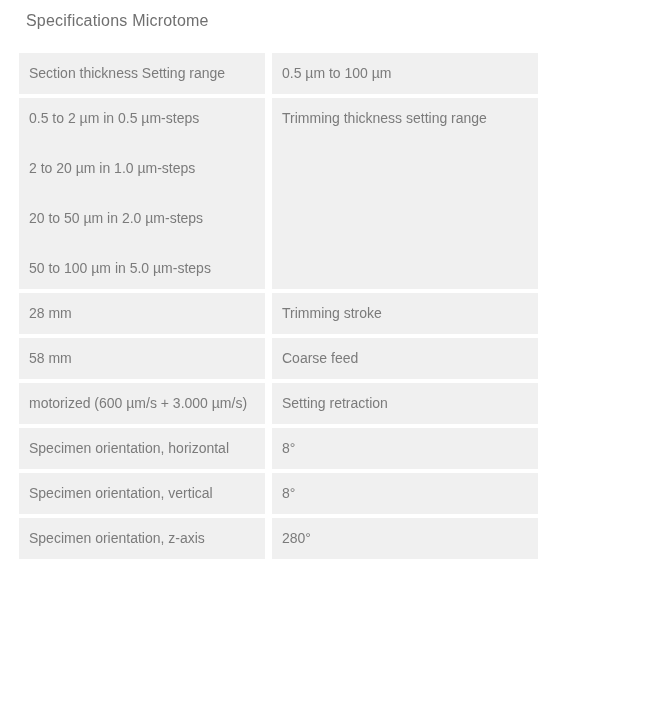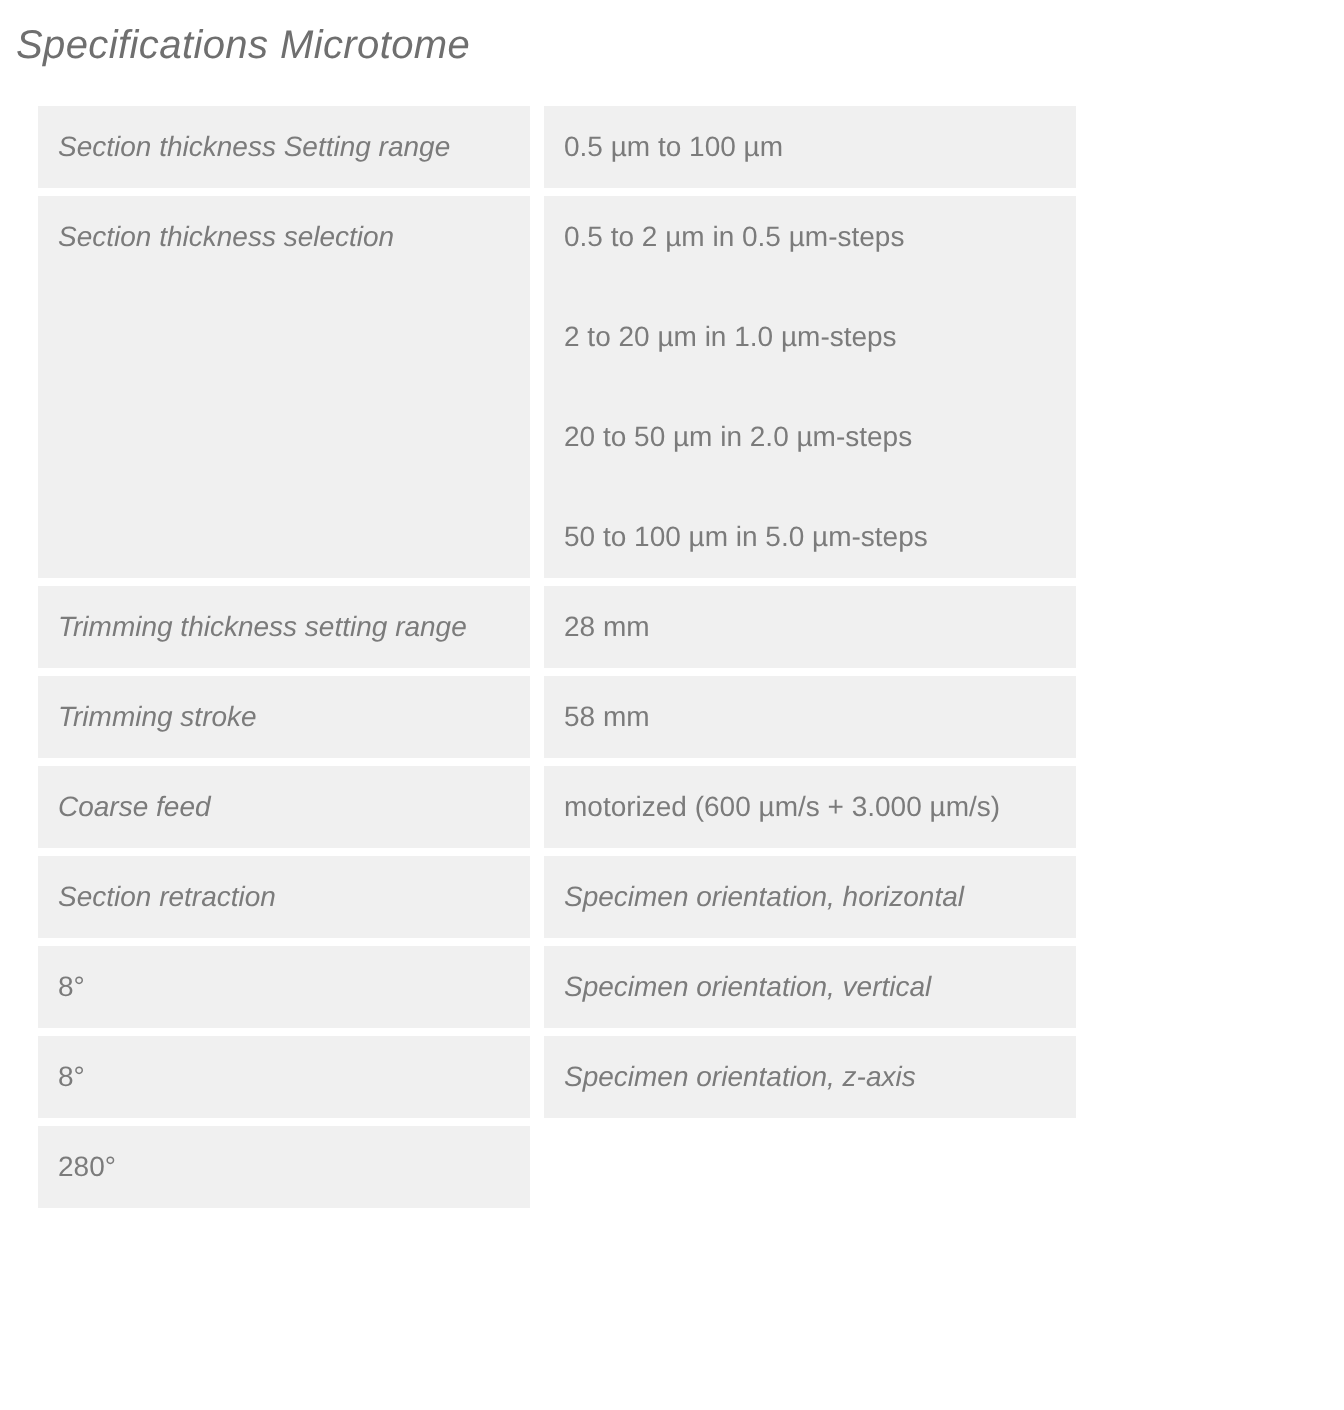--- a/index.html
+++ b/index.html
@@ -12,45 +12,43 @@
   html,body{margin:0;padding:0;}
   body{
     width:672px;height:705px;
     background:var(--page-bg);
     font-family:"Liberation Sans", sans-serif;
     position:relative;
     overflow:hidden;
   }
   .title{
     position:absolute;
-    left:8px;top:12px;
+    left:26px;top:12px;
     margin:0;
-    font-size:20px;
+    font-size:16px;
     font-weight:400;
     color:var(--title);
     letter-spacing:0.2px;
-    font-style:italic;
   }
   .spec-table{
     position:absolute;
     left:19px;top:53px;
     display:grid;
     grid-template-columns:246px 266px;
     column-gap:7px;
     row-gap:4px;
   }
   .cell{
     background:var(--cell-bg);
     color:var(--text);
     font-size:14px;
     line-height:25px;
   }
   .label-cell{
     padding:8px 16px 8px 10px;
-    font-style:italic;
   }
   .value-cell{
     padding:8px 0 8px 10px;
   }
   .value-cell p{
     margin:0 0 25px 0;
   }
   .value-cell p:last-child{
     margin-bottom:0;
   }
@@ -69,40 +67,39 @@
 
 <div class="page">
 
   <h2 class="title">Specifications Microtome</h2>
 
   <div class="spec-table" id="spec-table">
       <div class="cell label-cell">Section thickness Setting range</div>
       <div class="cell value-cell">
         <p>0.5 µm to 100 µm</p>
       </div>
-      <div class="cell label-cell">Section thickness selection</div>
       <div class="cell value-cell">
         <p>0.5 to 2 µm in 0.5 µm-steps</p>
         <p>2 to 20 µm in 1.0 µm-steps</p>
         <p>20 to 50 µm in 2.0 µm-steps</p>
         <p>50 to 100 µm in 5.0 µm-steps</p>
       </div>
       <div class="cell label-cell">Trimming thickness setting range</div>
       <div class="cell value-cell">
         <p>28 mm</p>
       </div>
       <div class="cell label-cell">Trimming stroke</div>
       <div class="cell value-cell">
         <p>58 mm</p>
       </div>
       <div class="cell label-cell">Coarse feed</div>
       <div class="cell value-cell">
         <p>motorized (600 µm/s + 3.000 µm/s)</p>
       </div>
-      <div class="cell label-cell">Section retraction</div>
+      <div class="cell label-cell">Setting retraction</div>
       <div class="cell label-cell">Specimen orientation, horizontal</div>
       <div class="cell value-cell">
         <p>8°</p>
       </div>
       <div class="cell label-cell">Specimen orientation, vertical</div>
       <div class="cell value-cell">
         <p>8°</p>
       </div>
       <div class="cell label-cell">Specimen orientation, z-axis</div>
       <div class="cell value-cell">

